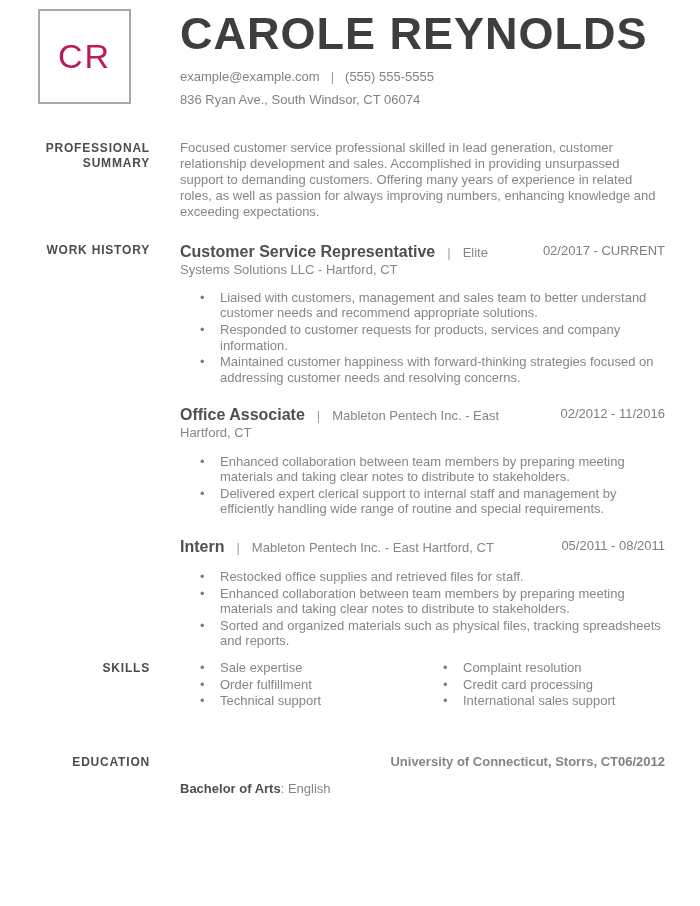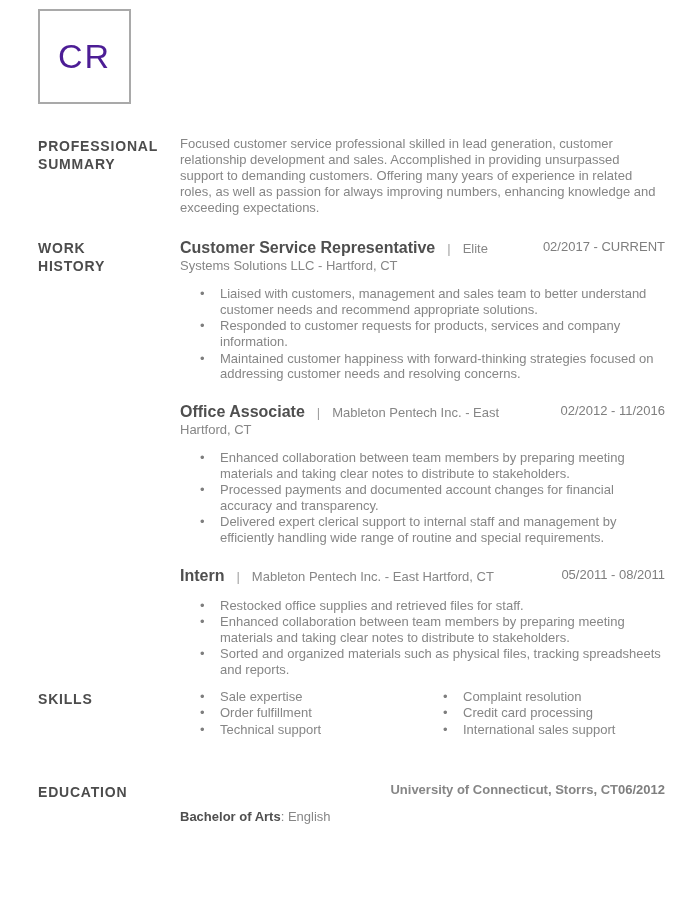--- a/index.html
+++ b/index.html
@@ -24,21 +24,21 @@
   .monogram {
     width: 93px; height: 95px;
     border: 2px solid #a9a9a9;
     display: flex; align-items: center; justify-content: center;
     flex-shrink: 0;
   }
   .monogram span {
     font-size: 34px;
     font-weight: 400;
     letter-spacing: 2px;
-    color: #4c1d95;
+    color: #be185d;
   }
   .header-text { margin-left: 49px; padding-top: 2px; }
   h1.name {
     font-size: 45px;
     font-weight: 700;
     letter-spacing: 1px;
     color: #3e3e3e;
     line-height: 1.0;
     white-space: nowrap;
   }
@@ -46,24 +46,25 @@
   .contact-line .sep { margin: 0 11px; color: #9a9a9a; }
   .address-line { margin-top: 7px; color: #828282; }
 
   
   .row {
     display: grid;
     grid-template-columns: 112px 1fr;
     column-gap: 30px;
   }
   .label {
+    text-align: right;
     font-weight: 700;
     color: #4c4c4c;
     letter-spacing: 0.8px;
-    font-size: 14px;
+    font-size: 12px;
     line-height: 1.3;
     padding-top: 1px;
   }
   .row-summary   { margin-top: 32px; }
   .row-work      { margin-top: 22px; }
   .row-skills    { margin-top: 10px; }
   .row-education { margin-top: 44px; }
 
   .summary-text { line-height: 1.23; }
 
@@ -111,20 +112,27 @@
   .degree { font-weight: 700; color: #4f4f4f; }
 </style>
 </head>
 <body>
 
 <div class="page">
 
   <header class="header">
     <div class="monogram">
       <span>CR</span>
+    </div>
+    <div class="header-text">
+      <h1 class="name">CAROLE REYNOLDS</h1>
+      <div class="contact-line">
+        <span>example@example.com</span><span class="sep">|</span><span>(555) 555-5555</span>
+      </div>
+      <div class="address-line">836 Ryan Ave., South Windsor, CT 06074</div>
     </div>
   </header>
 
   <section class="row row-summary">
     <div class="label">PROFESSIONAL SUMMARY</div>
     <div class="content">
       <p class="summary-text">Focused customer service professional skilled in lead generation, customer relationship development and sales. Accomplished in providing unsurpassed support to demanding customers. Offering many years of experience in related roles, as well as passion for always improving numbers, enhancing knowledge and exceeding expectations.</p>
     </div>
   </section>
 
@@ -148,21 +156,20 @@
 
       <article class="job">
         <div class="job-header">
           <div class="job-title-line">
             <span class="job-title">Office Associate</span><span class="pipe">|</span><span class="company">Mableton Pentech Inc. - East Hartford, CT</span>
           </div>
           <div class="job-dates">02/2012 - 11/2016</div>
         </div>
         <ul class="bullets">
           <li>Enhanced collaboration between team members by preparing meeting materials and taking clear notes to distribute to stakeholders.</li>
-          <li>Processed payments and documented account changes for financial accuracy and transparency.</li>
           <li>Delivered expert clerical support to internal staff and management by efficiently handling wide range of routine and special requirements.</li>
         </ul>
       </article>
 
       <article class="job">
         <div class="job-header">
           <div class="job-title-line">
             <span class="job-title">Intern</span><span class="pipe">|</span><span class="company">Mableton Pentech Inc. - East Hartford, CT</span>
           </div>
           <div class="job-dates">05/2011 - 08/2011</div>

